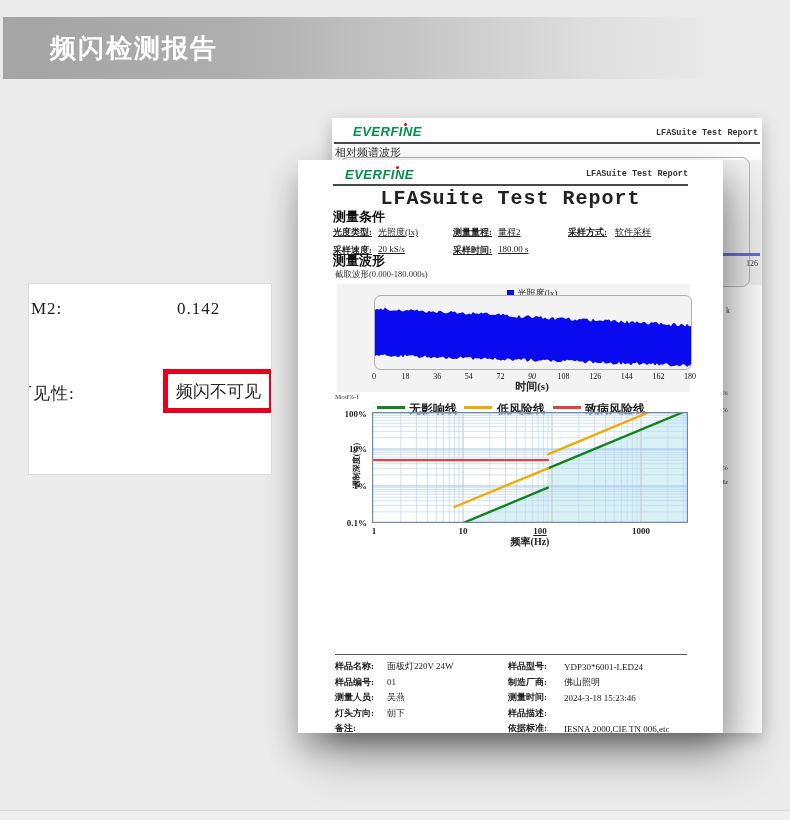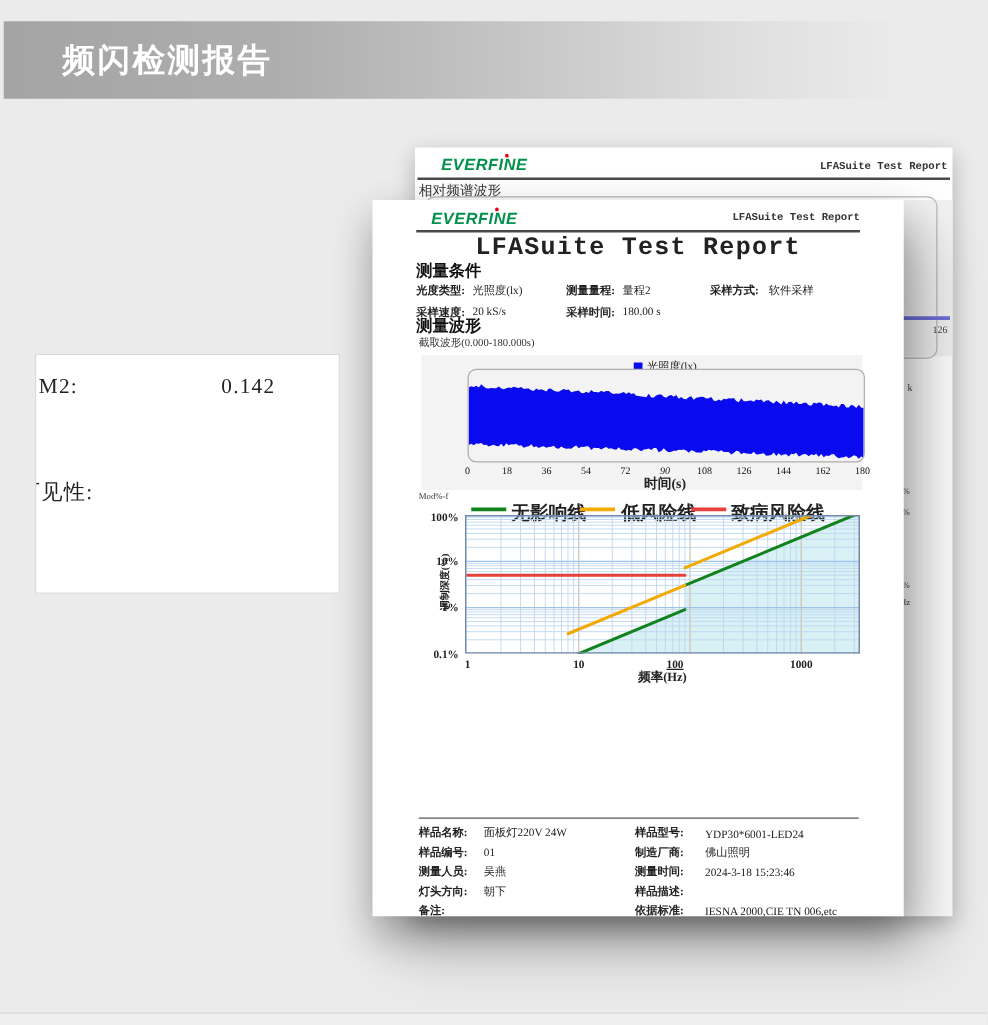--- a/index.html
+++ b/index.html
@@ -25,36 +25,36 @@
   
   .bp-section{position:absolute;left:3px;top:27px;font-size:11px;color:#333;}
   .bp-band{position:absolute;left:340px;top:42px;width:90px;height:125px;background:#f2f2f2;}
   .bp-chartbox{position:absolute;left:8px;top:39px;width:408px;height:128px;border:1px solid #b8b8b8;border-radius:8px;}
   .bp-blueline{position:absolute;left:338px;top:135px;width:90px;height:3px;background:#6f6fd8;}
   .bp-frag{position:absolute;font-size:8px;color:#444;}
   
   .fp-title{position:absolute;top:27px;left:0;width:100%;text-align:center;font-weight:bold;
     font-size:20px;letter-spacing:1px;font-family:"Liberation Mono","DejaVu Sans Mono",monospace;}
   .sec-head{position:absolute;font-size:13px;font-weight:bold;color:#111;}
-  .cond{position:absolute;font-size:9px;white-space:nowrap;}
+  .cond{position:absolute;font-size:9px;white-space:nowrap;text-decoration:underline;}
   .cond.lb{font-weight:bold;}
   .caption{position:absolute;left:37px;top:109px;font-size:8.5px;color:#333;}
   
   .wf-block{position:absolute;left:39px;top:124px;width:353px;height:108px;background:#f3f3f3;}
   .wf-legend{position:absolute;top:3px;left:37px;width:316px;text-align:center;font-size:9px;color:#222;}
   .wf-swatch{display:inline-block;width:7px;height:7px;background:#0a0af0;margin-right:4px;vertical-align:-1px;}
   .wf-plot{position:absolute;left:37px;top:11px;width:316px;height:73px;border:1px solid #aeaeae;
     border-radius:7px;background:#f3f3f3;overflow:hidden;}
   .wf-yl{position:absolute;right:4px;font-size:8px;transform:translateY(-50%);color:#111;}
   .wf-xt{position:absolute;top:88px;font-size:8px;transform:translateX(-50%);color:#111;}
   .wf-xlabel{position:absolute;left:37px;top:95px;width:316px;text-align:center;font-size:11px;font-weight:bold;}
   
   .mod-name{position:absolute;left:37px;top:233px;font-size:7px;color:#333;}
   .mod-leg-sw{position:absolute;top:246px;width:28px;height:3px;}
-  .mod-leg-lb{position:absolute;top:241px;font-size:15px;font-weight:bold;}
+  .mod-leg-lb{position:absolute;top:241px;font-size:12px;font-weight:bold;}
   .mod-plot{position:absolute;left:74px;top:252px;width:316px;height:111px;}
   .mod-yl{position:absolute;right:2px;font-size:9px;font-weight:bold;transform:translateY(-50%);}
   .mod-xt{position:absolute;top:366px;font-size:9px;font-weight:bold;transform:translateX(-50%);}
   .mod-ylab{position:absolute;left:28px;top:300px;font-size:8px;font-weight:bold;transform:rotate(-90deg);transform-origin:center;width:60px;text-align:center;}
   .mod-xlabel{position:absolute;left:74px;top:375px;width:316px;text-align:center;font-size:10px;font-weight:bold;}
   
   .info-hr{position:absolute;left:37px;top:494px;width:352px;height:1px;background:#555;}
   .info{position:absolute;left:37px;top:499px;width:356px;display:grid;
     grid-template-columns:52px 121px 56px auto;grid-auto-rows:15.5px;font-size:9px;align-items:center;}
   .info .lb{font-weight:bold;white-space:nowrap;}
@@ -257,16 +257,19 @@
       <span class="vl"></span>
       <span class="lb">依据标准:</span>
       <span class="vl">IESNA 2000,CIE TN 006,etc</span>
     </div>
   </div>
 
   <div class="callout">
     <span class="co-l1">M2:</span>
     <span class="co-v1">0.142</span>
     <span class="co-l2">可见性:</span>
+    <div class="co-red">
+      <span>频闪不可见</span>
+    </div>
   </div>
 
   <div class="bottom-strip"></div>
 </div>
 
 </body></html>

